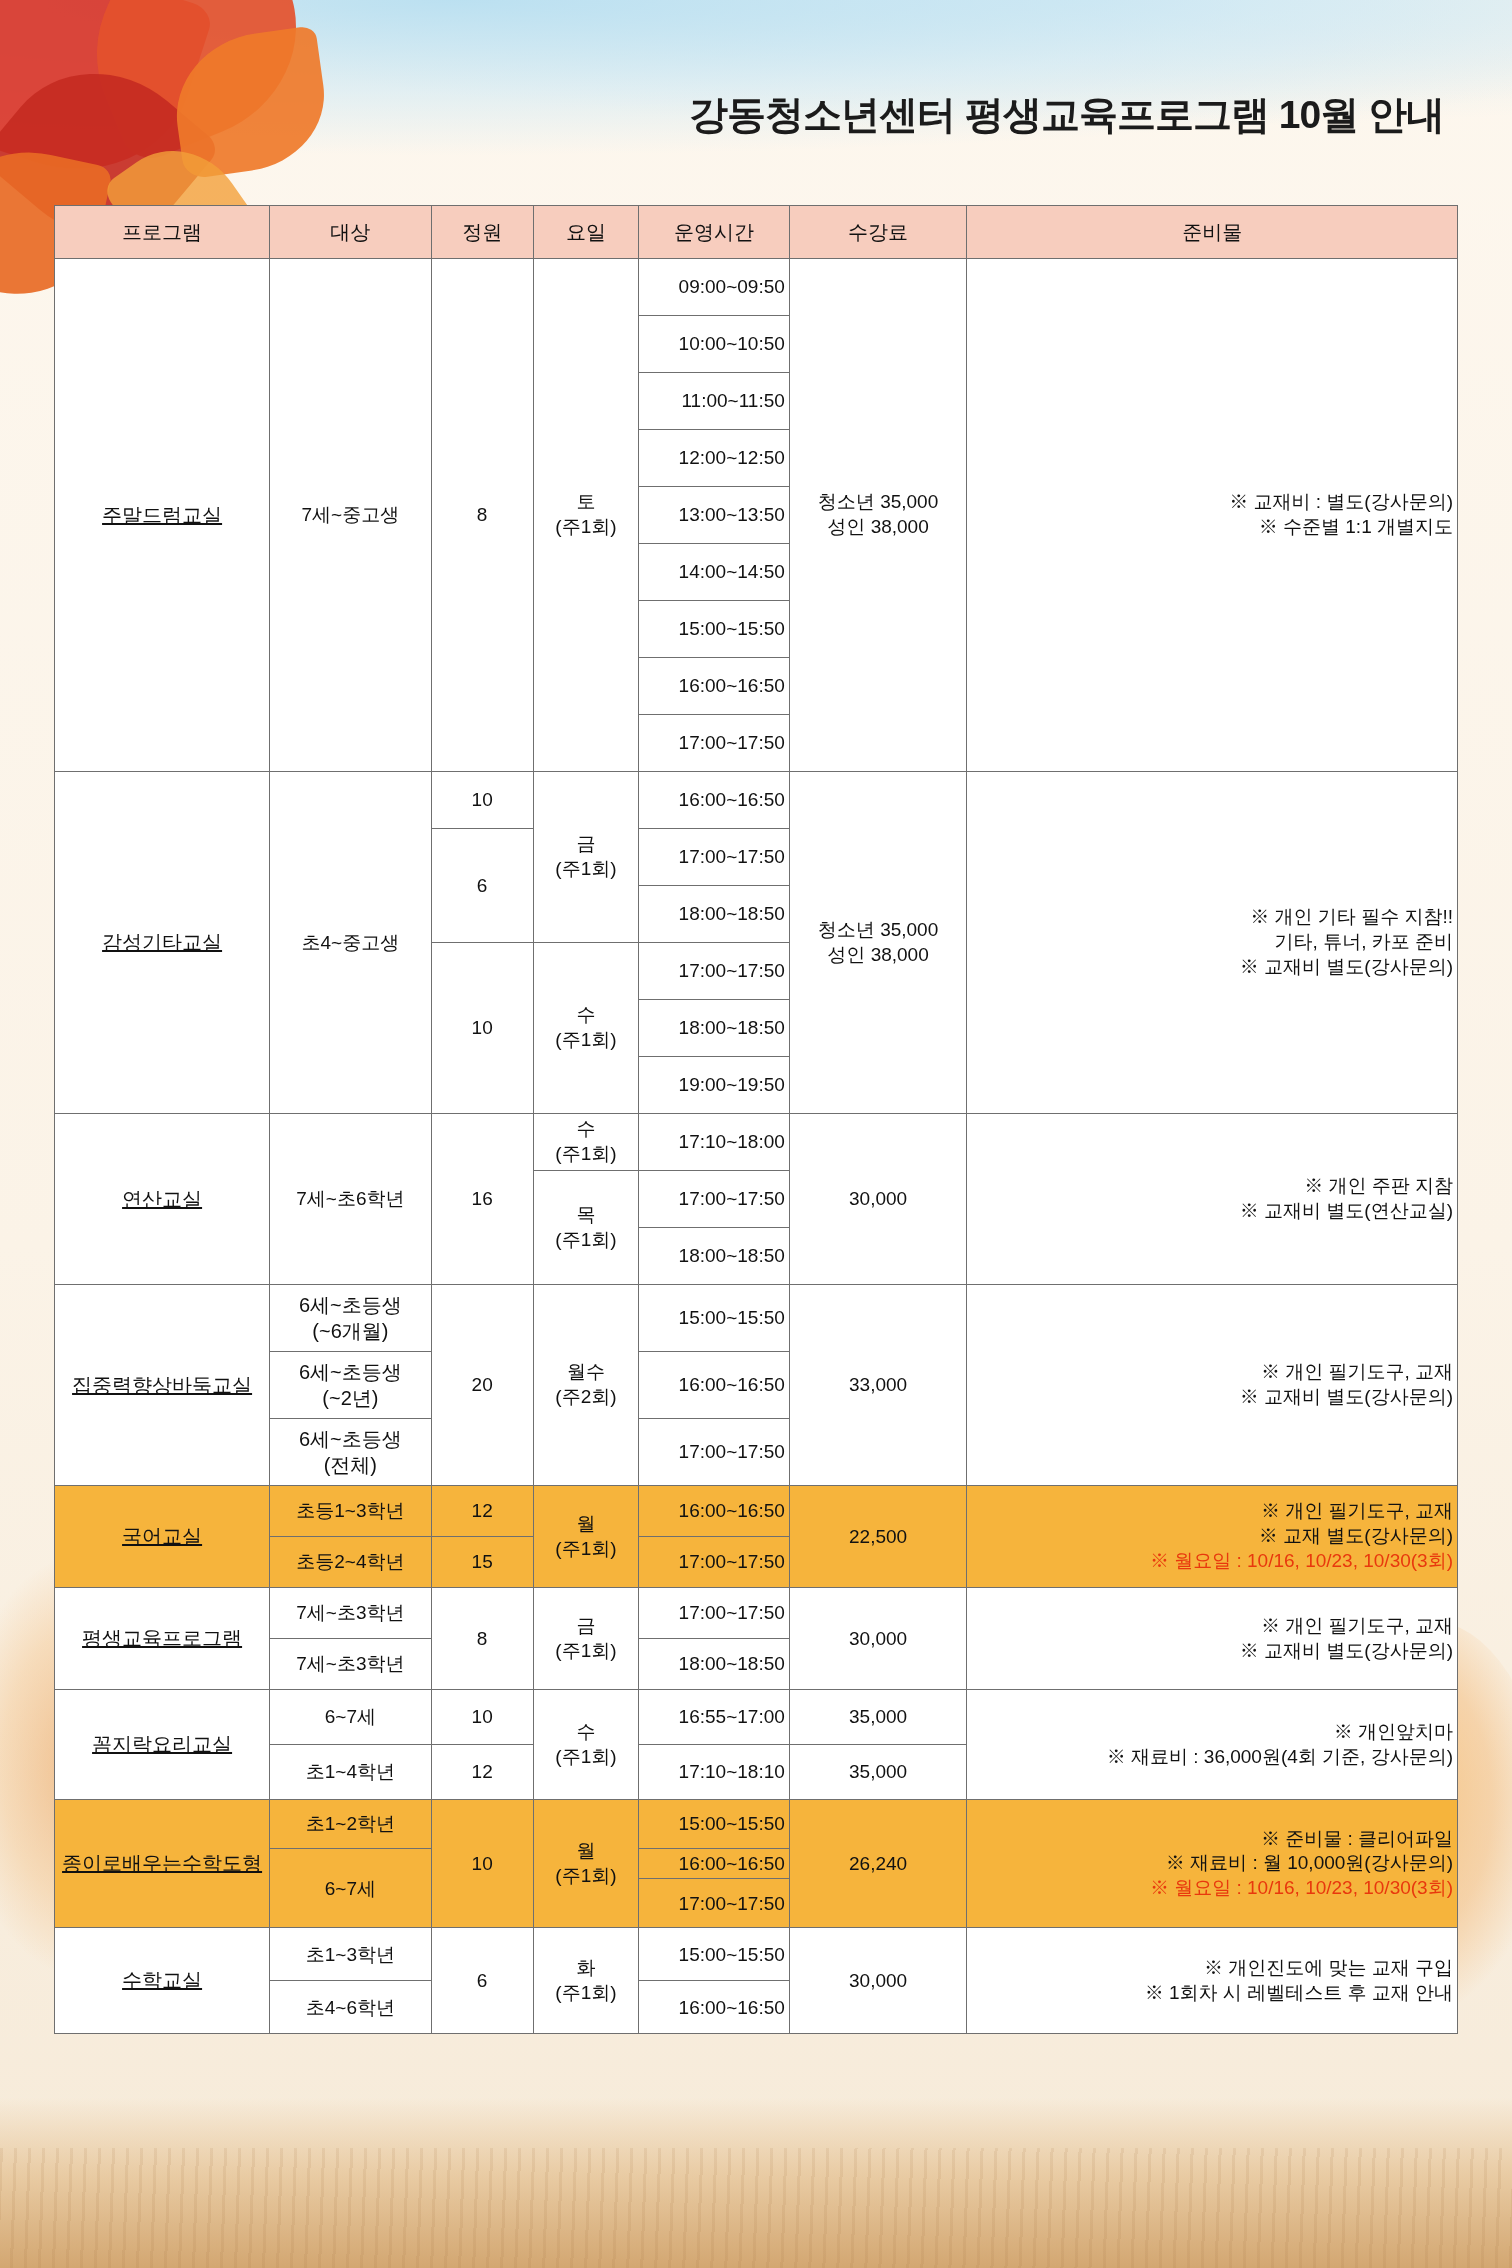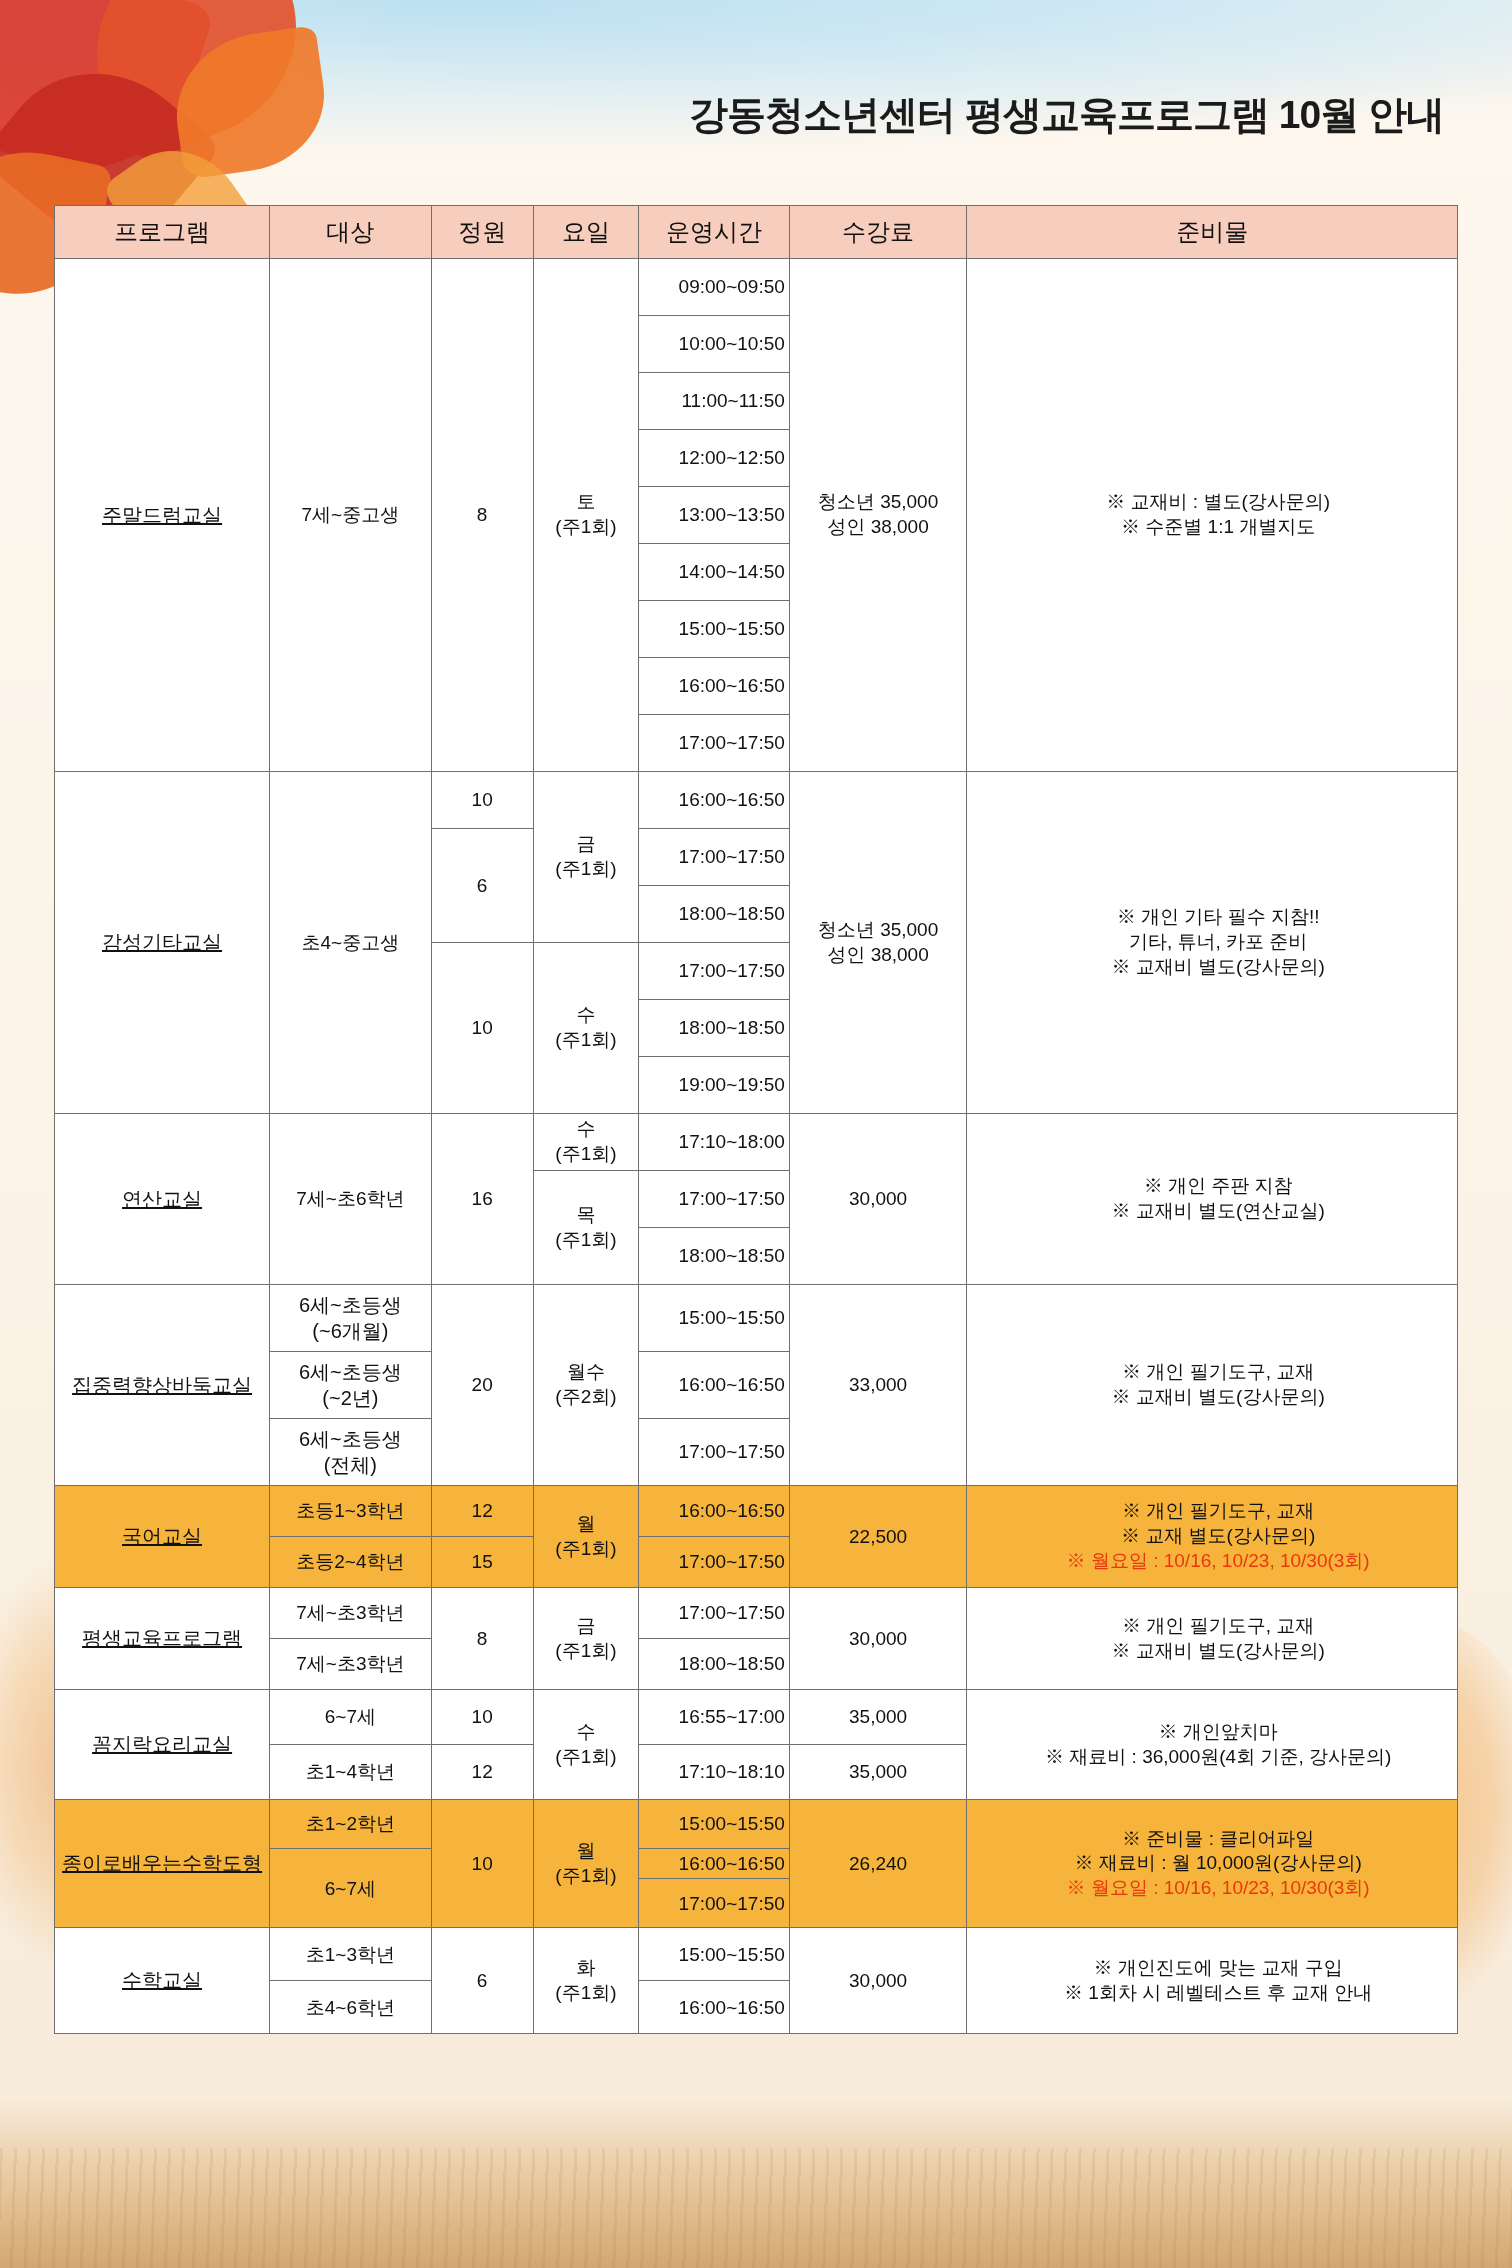--- a/index.html
+++ b/index.html
@@ -103,24 +103,24 @@
     vertical-align: middle;
     font-size: 19px;
     color: #111;
     padding: 2px 4px;
     line-height: 1.32;
   }
   thead th {
     background: #f7cdbe;
     font-weight: normal;
     height: 48px;
-    font-size: 24px;
+    font-size: 20px;
   }
   td.left {
-    text-align: center;
+    text-align: right;
     padding-left: 16px;
   }
   .hl td { background: #f6b43c; }
   .note-red { color: #e8380d; }
   .sub { font-size: 20px; }
   .time { font-size: 19px; text-align: right; }
   .big { font-size: 20px; text-decoration: underline; }
   .stack { line-height: 1.3; }
 </style>
 </head>

